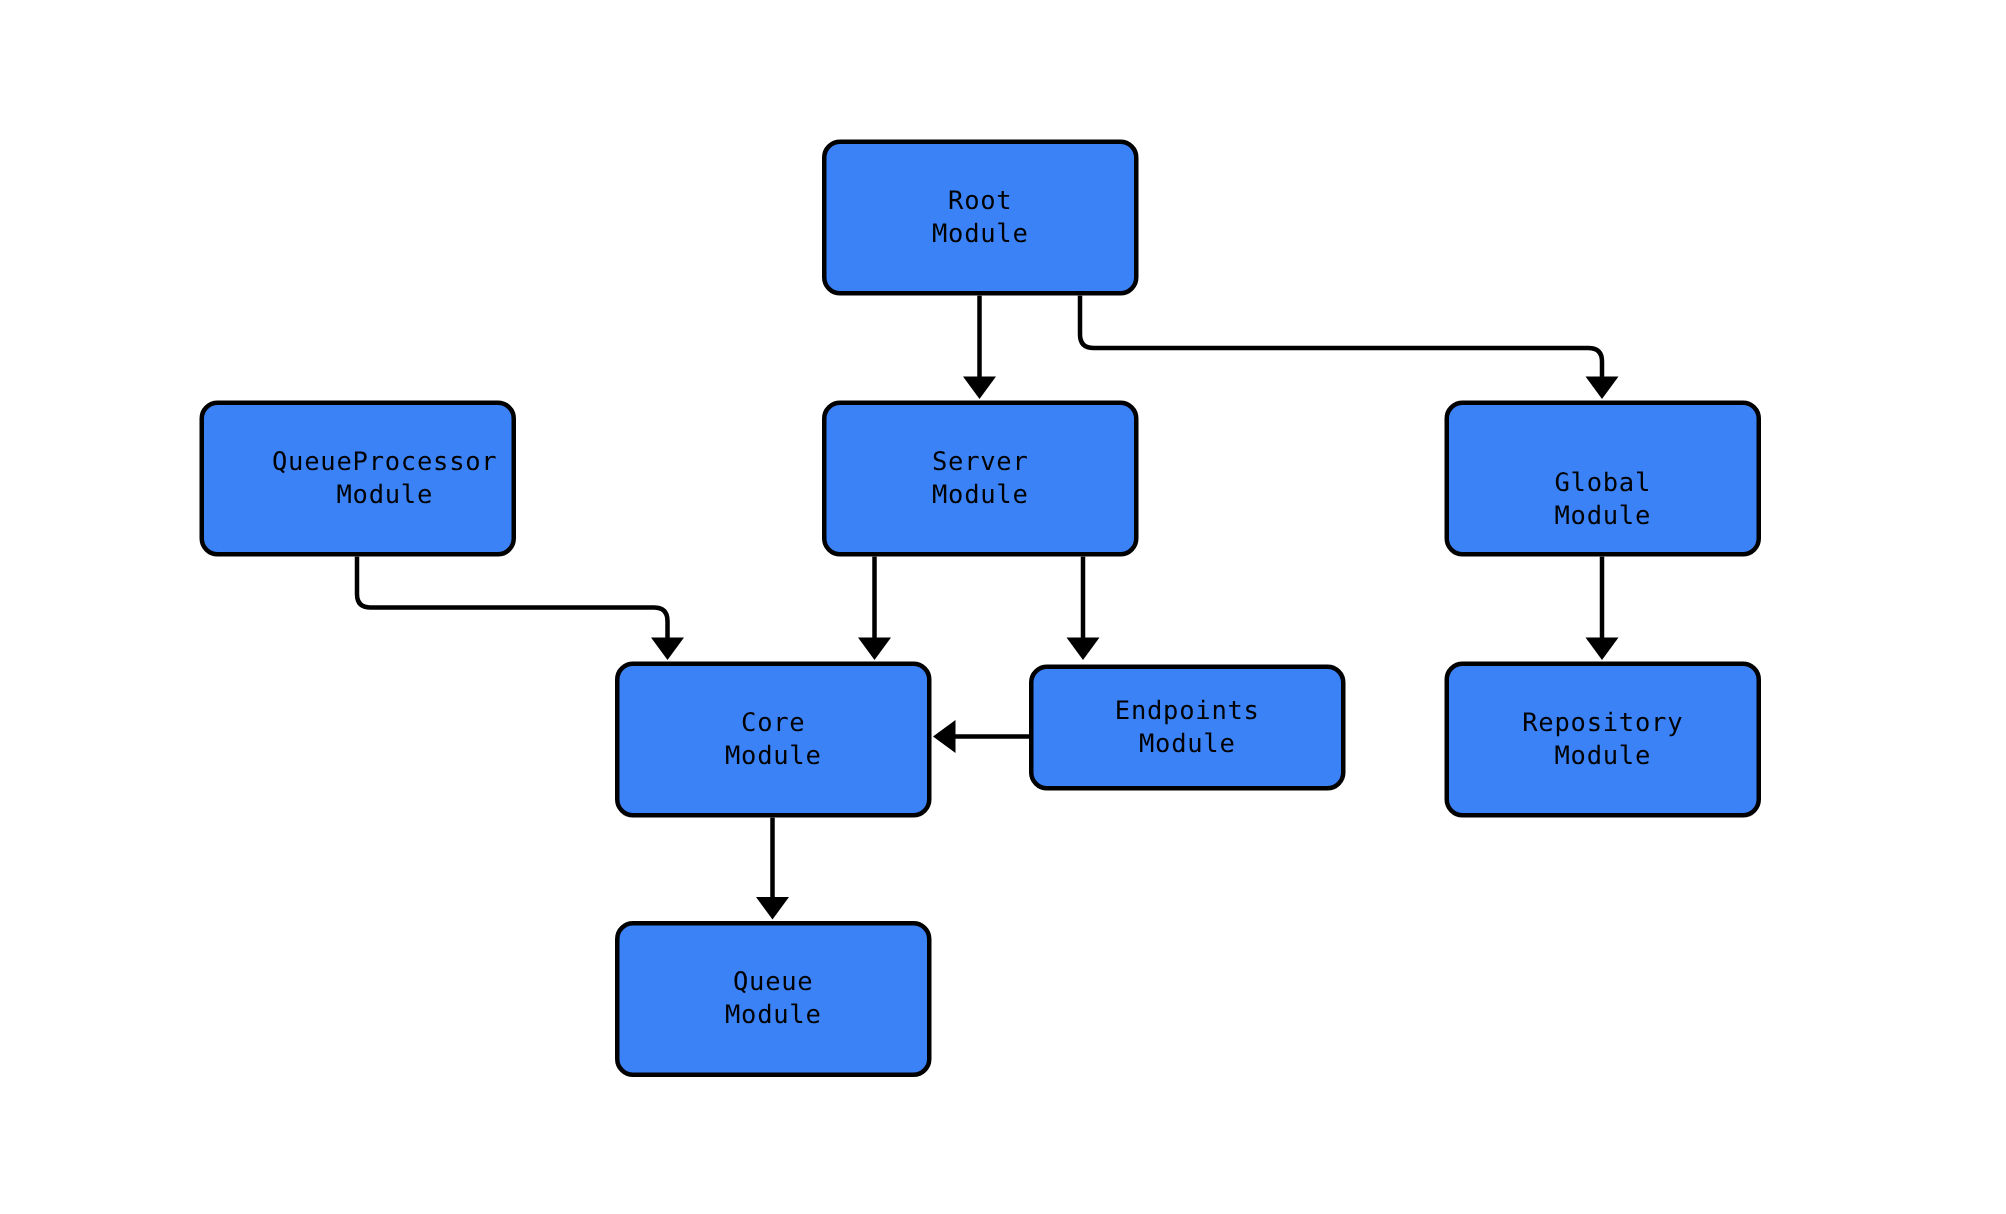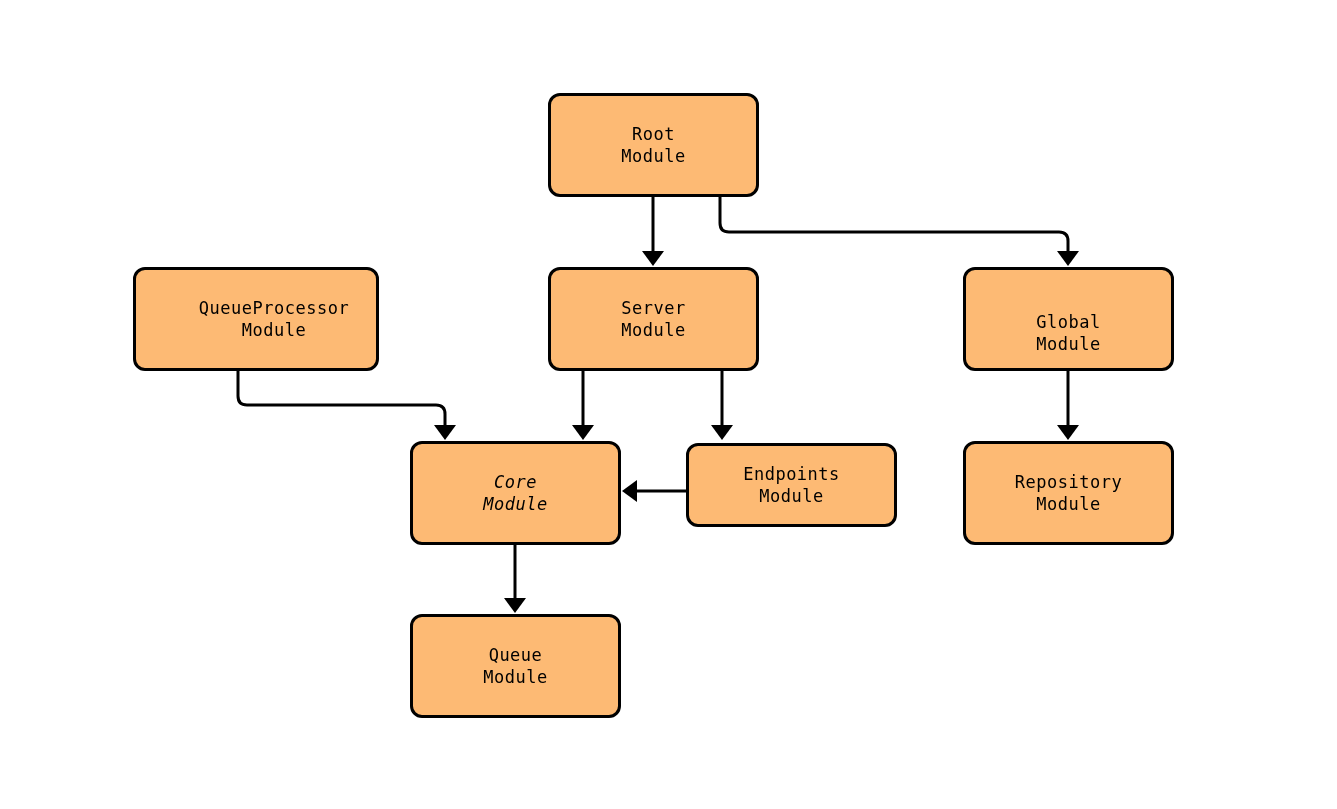--- a/index.html
+++ b/index.html
@@ -18,21 +18,21 @@
   #edge-layer {
     position: absolute;
     left: 0;
     top: 0;
     width: 1337px;
     height: 809px;
   }
   .node {
     position: absolute;
     box-sizing: border-box;
-    background: #fdba74;
+    background: #3b82f6;
     border: 3px solid #000000;
     border-radius: 12px;
     display: flex;
     align-items: center;
     justify-content: center;
     z-index: 2;
   }
   .node-label {
     text-align: center;
     color: #000000;
@@ -81,33 +81,33 @@
         <path d="M 515 545 L 515 602" fill="none" stroke="#000000" stroke-width="3" stroke-linecap="butt" stroke-linejoin="round"></path>
         <polygon points="515,613 504,598 526,598" fill="#000000"></polygon>
       </g>
     </svg>
 
   <div id="node-layer">
       <div class="node" style="left: 548px; top: 93px; width: 211px; height: 104px; border-color: rgb(0, 0, 0);">
         <div class="node-label" style="color: rgb(0, 0, 0);">Root
 Module</div>
       </div>
-      <div class="node" style="left: 133px; top: 267px; width: 246px; height: 104px; border-color: rgb(0, 0, 0); padding-left: 36px;">
+      <div class="node" style="left: 133px; top: 267px; width: 211px; height: 104px; border-color: rgb(0, 0, 0); padding-left: 36px;">
         <div class="node-label" style="color: rgb(0, 0, 0);">QueueProcessor
 Module</div>
       </div>
       <div class="node" style="left: 548px; top: 267px; width: 211px; height: 104px; border-color: rgb(0, 0, 0);">
         <div class="node-label" style="color: rgb(0, 0, 0);">Server
 Module</div>
       </div>
       <div class="node" style="left: 963px; top: 267px; width: 211px; height: 104px; border-color: rgb(0, 0, 0);">
         <div class="node-label" style="color: rgb(0, 0, 0); margin-top: 28px;">Global
 Module</div>
       </div>
-      <div class="node" style="left: 410px; top: 441px; width: 211px; height: 104px; border-color: rgb(0, 0, 0); font-style: italic;">
+      <div class="node" style="left: 410px; top: 441px; width: 211px; height: 104px; border-color: rgb(0, 0, 0);">
         <div class="node-label" style="color: rgb(0, 0, 0);">Core
 Module</div>
       </div>
       <div class="node" style="left: 686px; top: 443px; width: 211px; height: 84px; border-color: rgb(0, 0, 0);">
         <div class="node-label" style="color: rgb(0, 0, 0);">Endpoints
 Module</div>
       </div>
       <div class="node" style="left: 963px; top: 441px; width: 211px; height: 104px; border-color: rgb(0, 0, 0); justify-content: center;">
         <div class="node-label" style="color: rgb(0, 0, 0);">Repository
 Module</div>

